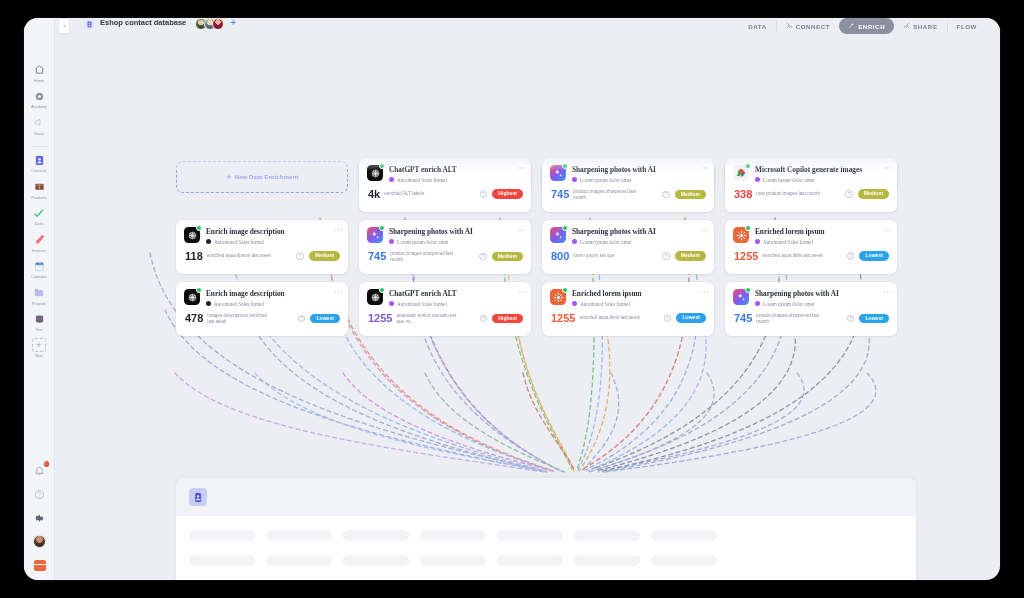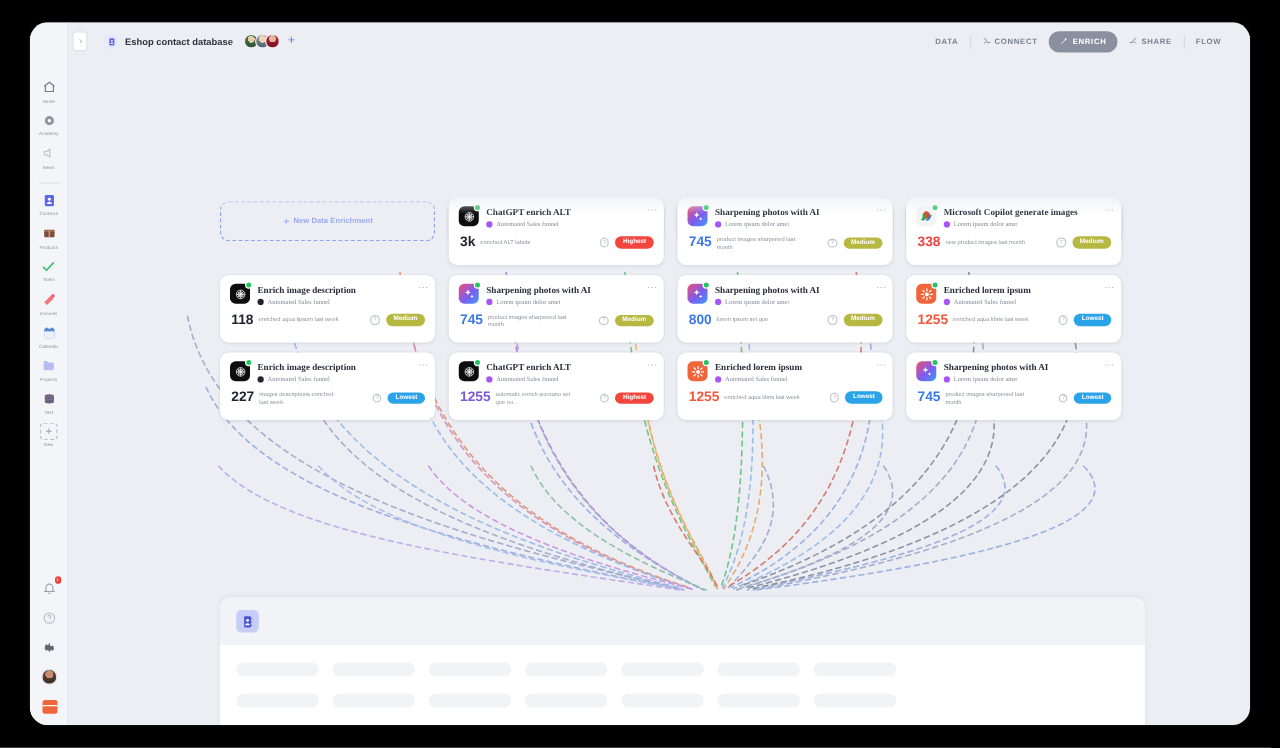--- a/index.html
+++ b/index.html
@@ -70,21 +70,21 @@
     background: radial-gradient(circle at 50% 32%, #c98e70 0 34%, transparent 35%), linear-gradient(#6d4a3a,#3c2a22);
     border: 1px solid #dfe2e9;
   }
   .rb-orange { width: 12px; height: 11px; border-radius: 2px; background: #f0663a; position: relative; }
   .rb-orange:after{content:"";position:absolute;left:0;top:4px;width:100%;height:1.5px;background:#fff;}
 
   
   #topbar {
     position: absolute; left: 31px; top: 0; right: 0; height: 30px;
     background: #eceef3;
-    display: flex; align-items: center;
+    display: flex; align-items: flex-start;
     padding: 0 14px 0 0;
     z-index: 25;
   }
   #logo-cell {
     position: absolute; left: -31px; top: 0; width: 31px; height: 30px;
     display: flex; align-items: center; justify-content: center;
   }
   #logo {
     width: 15px; height: 15px; color: #3d4250;
   }
@@ -551,21 +551,21 @@
       </div>
       <div class="card-texts">
         <div class="card-title">ChatGPT enrich ALT</div>
         <div class="card-sub">
           <span class="sub-dot" style="background: rgb(168, 85, 247);"></span>
           <span class="card-sub-text">Automated Sales funnel</span>
         </div>
       </div>
     </div>
     <div class="card-foot">
-      <div class="stat-num" style="color: rgb(31, 36, 48);">3k</div>
+      <div class="stat-num" style="color: rgb(31, 36, 48);">4k</div>
       <div class="stat-desc">enriched ALT labels</div>
       <div class="foot-right">
         <div class="q-ico">?</div>
         <div class="badge b-highest">Highest</div>
       </div>
     </div>
         </div>
         <div class="card">
     <div class="card-menu">⋮</div>
     <div class="card-head">
@@ -761,21 +761,21 @@
       </div>
       <div class="card-texts">
         <div class="card-title">Enrich image description</div>
         <div class="card-sub">
           <span class="sub-dot" style="background: rgb(31, 36, 48);"></span>
           <span class="card-sub-text">Automated Sales funnel</span>
         </div>
       </div>
     </div>
     <div class="card-foot">
-      <div class="stat-num" style="color: rgb(31, 36, 48);">227</div>
+      <div class="stat-num" style="color: rgb(31, 36, 48);">478</div>
       <div class="stat-desc">images descriptions enriched last week</div>
       <div class="foot-right">
         <div class="q-ico">?</div>
         <div class="badge b-lowest">Lowest</div>
       </div>
     </div>
         </div>
         <div class="card">
     <div class="card-menu">⋮</div>
     <div class="card-head">

